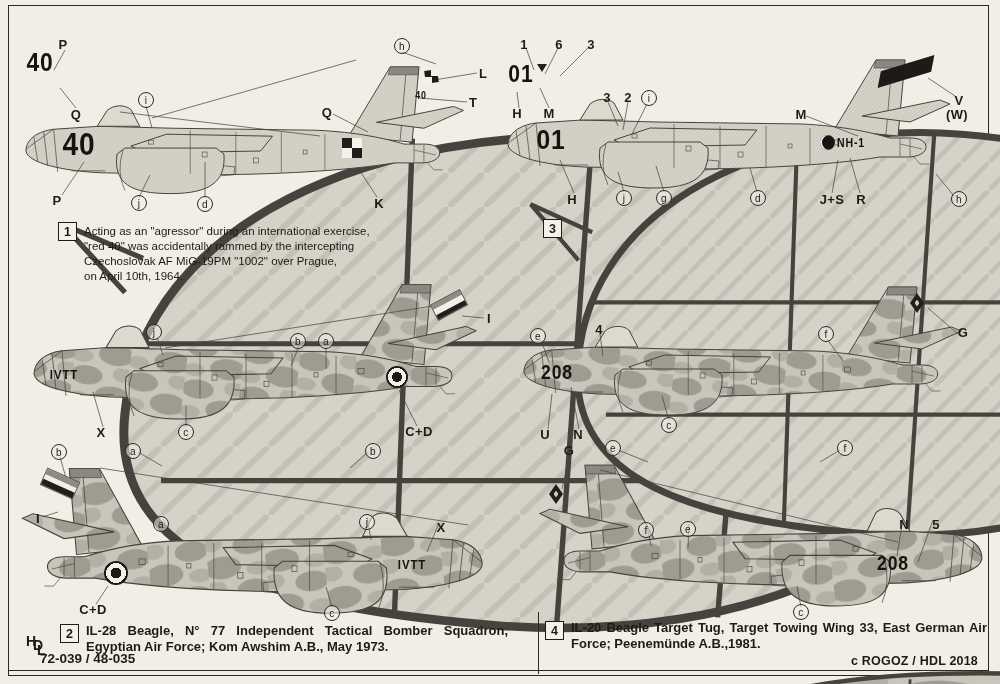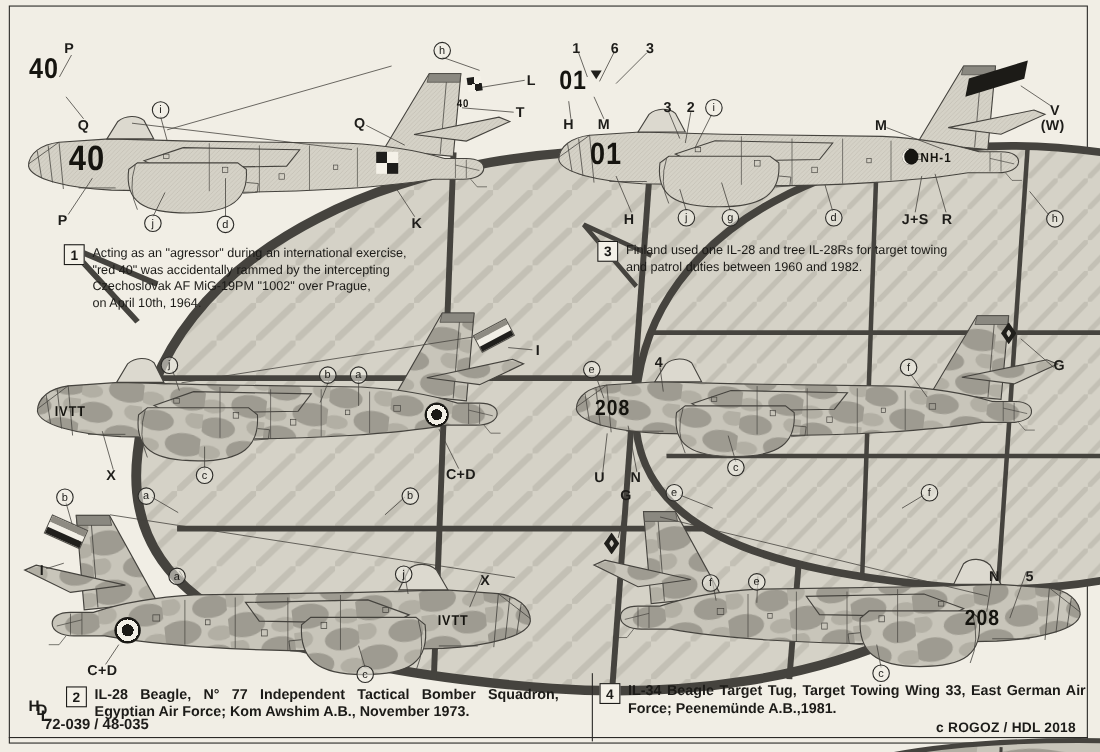--- a/index.html
+++ b/index.html
@@ -310,36 +310,34 @@
       <div class="enote">Acting as an "agressor" during an international exercise,
 "red 40" was accidentally rammed by the intercepting
 Czechoslovak AF MiG-19PM "1002" over Prague,
 on April 10th, 1964.</div>
     </div>
   </div>
 
   <div class="entry" style="left:543px;top:218px;width:440px;">
     <div class="numbox">3</div>
     <div class="etext">
-      <div class="enote">Finland used one IL-28 and tree IL-28Rs for target towing
-and patrol duties between 1960 and 1982.</div>
     </div>
   </div>
 
   <div class="entry" style="left:60px;top:623px;width:448px;">
     <div class="numbox">2</div>
     <div class="etext">
-      <div class="etitle">IL-28 Beagle, N° 77 Independent Tactical Bomber Squadron, Egyptian Air Force; Kom Awshim A.B., November 1973.</div>
+      <div class="etitle">IL-28 Beagle, N° 77 Independent Tactical Bomber Squadron, Egyptian Air Force; Kom Awshim A.B., May 1973.</div>
     </div>
   </div>
 
   <div class="entry" style="left:545px;top:620px;width:442px;">
     <div class="numbox">4</div>
     <div class="etext">
-      <div class="etitle">IL-34 Beagle Target Tug, Target Towing Wing 33, East German Air Force; Peenemünde A.B.,1981.</div>
+      <div class="etitle">IL-20 Beagle Target Tug, Target Towing Wing 33, East German Air Force; Peenemünde A.B.,1981.</div>
     </div>
   </div>
 
   <div class="hdl">
     <span class="h">H</span>
     <span class="d">D</span>
     <span class="l">L</span>
   </div>
   <div class="sheetcode">72-039 / 48-035</div>
   <div class="credit">c  ROGOZ / HDL 2018</div>

